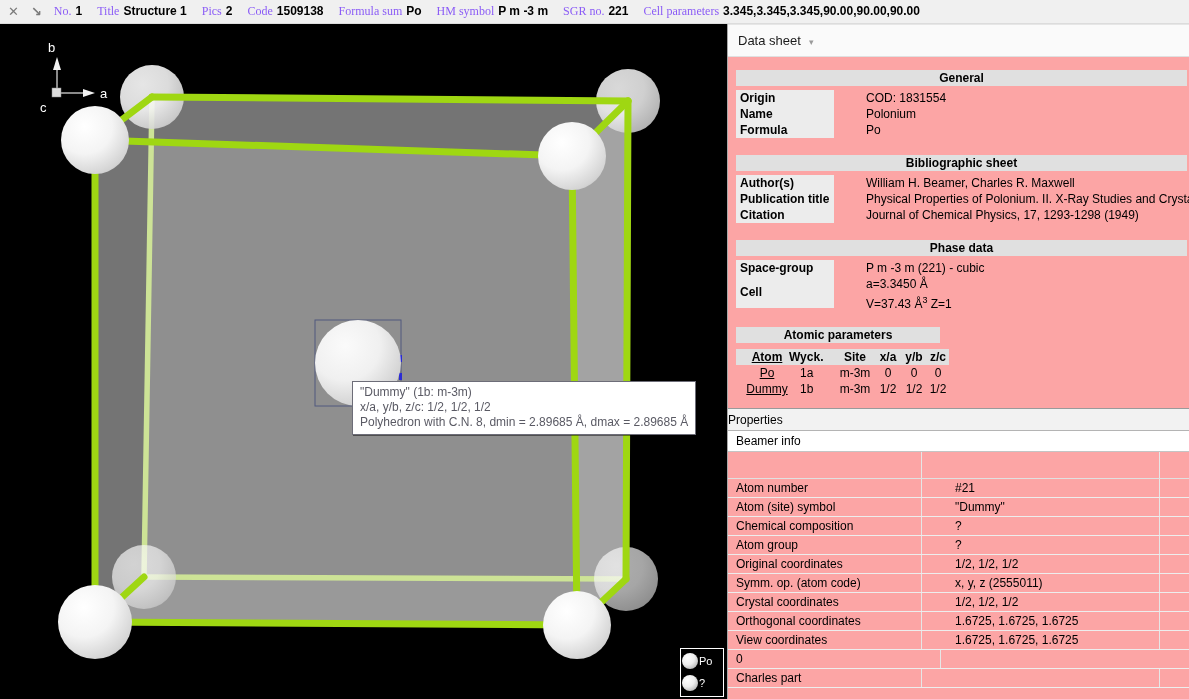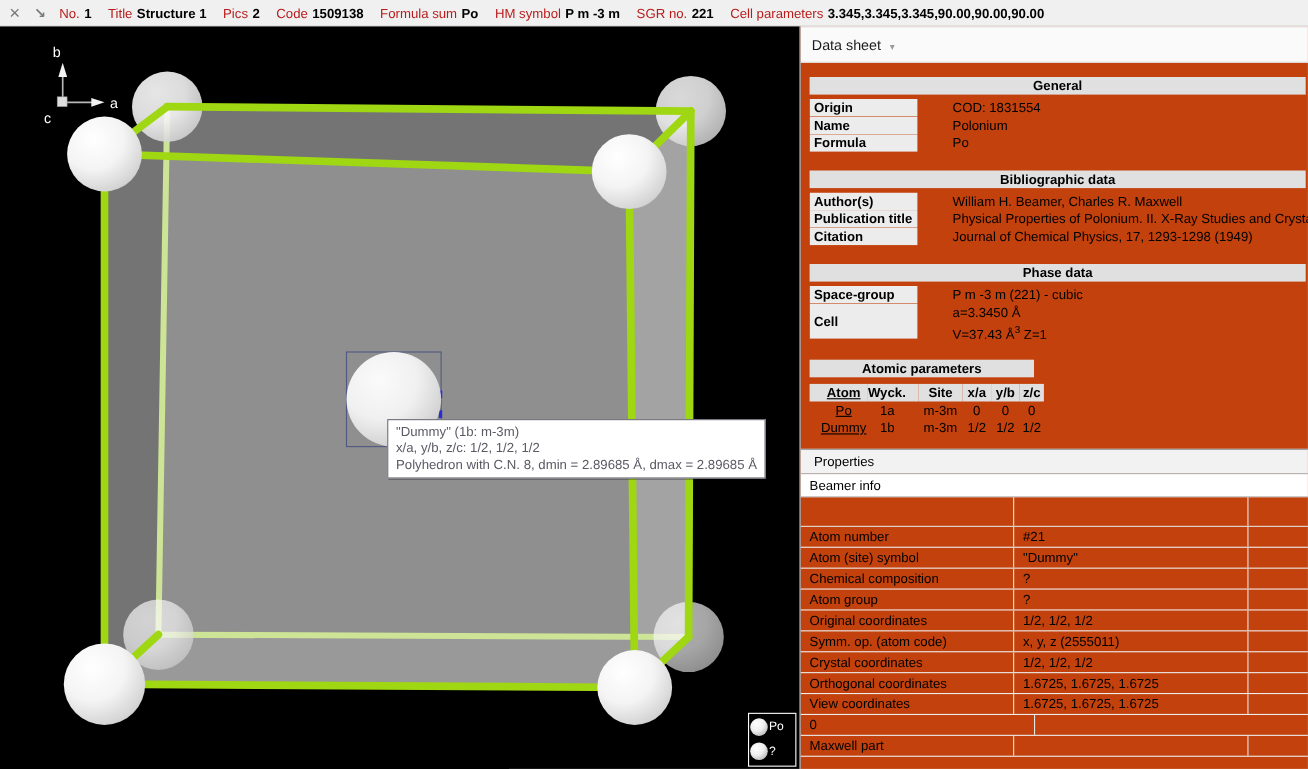--- a/index.html
+++ b/index.html
@@ -4,35 +4,35 @@
 <style>
   html,body{margin:0;padding:0;}
   body{width:1189px;height:699px;position:relative;overflow:hidden;background:#fff;
        font-family:"Liberation Sans","DejaVu Sans",sans-serif;font-size:12px;color:#000;}
   
   .toolbar{position:absolute;left:0;top:0;width:1189px;height:24px;background:#f0f0f0;
            border-bottom:1px solid #dcdcdc;display:flex;align-items:center;box-sizing:border-box;
            padding-left:8px;white-space:nowrap;}
   .tb-icon{color:#7a7a7a;font-weight:700;font-size:13px;margin-right:12px;cursor:default;}
   .tb-field{margin-right:15px;}
-  .tb-field .lab{color:#b91c1c;}
+  .tb-field .lab{color:#8b5cf6;font-family:Liberation Serif, serif;}
   .tb-field .val{color:#000;font-weight:700;margin-left:4px;}
   
   .viewport{position:absolute;left:0;top:24px;width:727px;height:675px;background:#000;}
   .tooltip{position:absolute;left:352px;top:357px;background:#fff;border:1px solid #6d6d78;
            box-shadow:1px 1px 0 rgba(0,0,0,.45);padding:3px 7px 4px 7px;color:#5a5a64;
            font-size:12px;line-height:15px;white-space:nowrap;}
   .legend{position:absolute;left:680px;top:624px;width:41px;height:46px;background:#000;
           border:1px solid #fff;padding:1px 0 0 1px;box-sizing:content-box;}
   .legend-item{display:flex;align-items:center;height:22px;}
   .legend-sphere{width:16px;height:16px;border-radius:50%;
         background:radial-gradient(circle at 35% 30%, #ffffff 0%, #eeeeee 45%, #b9b9b9 80%, #8f8f8f 100%);}
   .legend-label{color:#fff;font-size:11px;margin-left:1px;}
   
-  .rightpanel{position:absolute;left:727px;top:24px;width:462px;height:675px;background:#c2410c;
+  .rightpanel{position:absolute;left:727px;top:24px;width:462px;height:675px;background:#fca5a5;
               border-left:1px solid #a8a8a8;box-sizing:border-box;}
   .ds-titlebar{height:33px;background:#fafafa;border-top:1px solid #e6e6e6;border-bottom:1px solid #e0e0e0;
                box-sizing:border-box;padding:8px 0 0 10px;font-size:13px;color:#1a1a1a;}
   .ds-caret{color:#9a9a9a;font-size:9px;margin-left:8px;}
   .ds-body{position:absolute;top:34px;left:0;right:0;}
   .sec-bar{margin:0 2px 0 8px;height:16px;line-height:16px;background:#e0e0e0;
            font-weight:700;text-align:center;}
   .sec-bar.narrow{width:204px;margin-right:0;}
   .ds-row{display:flex;height:16px;line-height:16px;margin-left:8px;white-space:nowrap;overflow:hidden;gap:26px;}
   .ds-row .lbl{flex:0 0 98px;background:#ececec;font-weight:700;padding-left:4px;
@@ -48,26 +48,26 @@
   table.atomic .c1{width:44px;text-align:center;padding-left:9px;text-decoration:underline;}
   table.atomic .c2{width:46px;text-align:left;}
   table.atomic td.c2{padding-left:11px;}
   table.atomic .c3{width:40px;text-align:center;}
   table.atomic .c4{width:26px;text-align:center;}
   table.atomic .c5{width:26px;text-align:center;}
   table.atomic .c6{width:22px;text-align:center;}
   
   .props{position:absolute;top:384px;left:0;right:0;bottom:0;}
   .props-bar{height:23px;line-height:22px;background:#f2f2f2;border-top:1px solid #9a9a9a;
-             border-bottom:1px solid #b4b4b4;padding-left:12px;box-sizing:border-box;}
+             border-bottom:1px solid #b4b4b4;padding-left:0;box-sizing:border-box;}
   .props-tab{height:21px;line-height:20px;background:#fff;border-bottom:1px solid #c4c4c4;
              padding-left:8px;box-sizing:border-box;}
   .ptable{position:relative;}
   .prow{display:flex;height:19px;line-height:18px;border-bottom:1px solid #ededed;box-sizing:border-box;
-        white-space:nowrap;}
+        white-space:nowrap;gap:25px;}
   .prow.head{height:27px;border-bottom:1px solid #e0e0e0;}
   .prow .pc1{flex:0 0 194px;padding-left:8px;box-sizing:border-box;border-right:1px solid #e6e6e6;overflow:hidden;}
   .prow .pc2{flex:0 0 213px;padding-left:8px;box-sizing:border-box;border-right:1px solid #e6e6e6;overflow:hidden;}
   .prow .pc3{flex:1 1 auto;}
 </style>
 </head>
 <body>
 
 <div class="toolbar">
   <span class="tb-icon">✕</span>
@@ -188,21 +188,21 @@
       <div class="ds-row">
           <span class="lbl">Name</span>
           <span>Polonium</span>
         </div>
       <div class="ds-row">
           <span class="lbl">Formula</span>
           <span>Po</span>
         </div>
     </div>
 
-    <div class="sec-bar mt17">Bibliographic data</div>
+    <div class="sec-bar mt17">Bibliographic sheet</div>
     <div class="mt4">
       <div class="ds-row">
           <span class="lbl">Author(s)</span>
           <span>William H. Beamer, Charles R. Maxwell</span>
         </div>
       <div class="ds-row">
           <span class="lbl">Publication title</span>
           <span>Physical Properties of Polonium. II. X-Ray Studies and Crystal Struct</span>
         </div>
       <div class="ds-row">
@@ -311,19 +311,19 @@
       <div class="prow">
           <span class="pc1">View coordinates</span>
           <span class="pc2">1.6725, 1.6725, 1.6725</span>
           <span class="pc3"></span>
         </div>
       <div class="prow">
           <span class="pc2">0</span>
           <span class="pc3"></span>
         </div>
       <div class="prow">
-          <span class="pc1">Maxwell part</span>
+          <span class="pc1">Charles part</span>
           <span class="pc2"></span>
           <span class="pc3"></span>
         </div>
     </div>
   </div>
 </div>
 
 </body></html>

